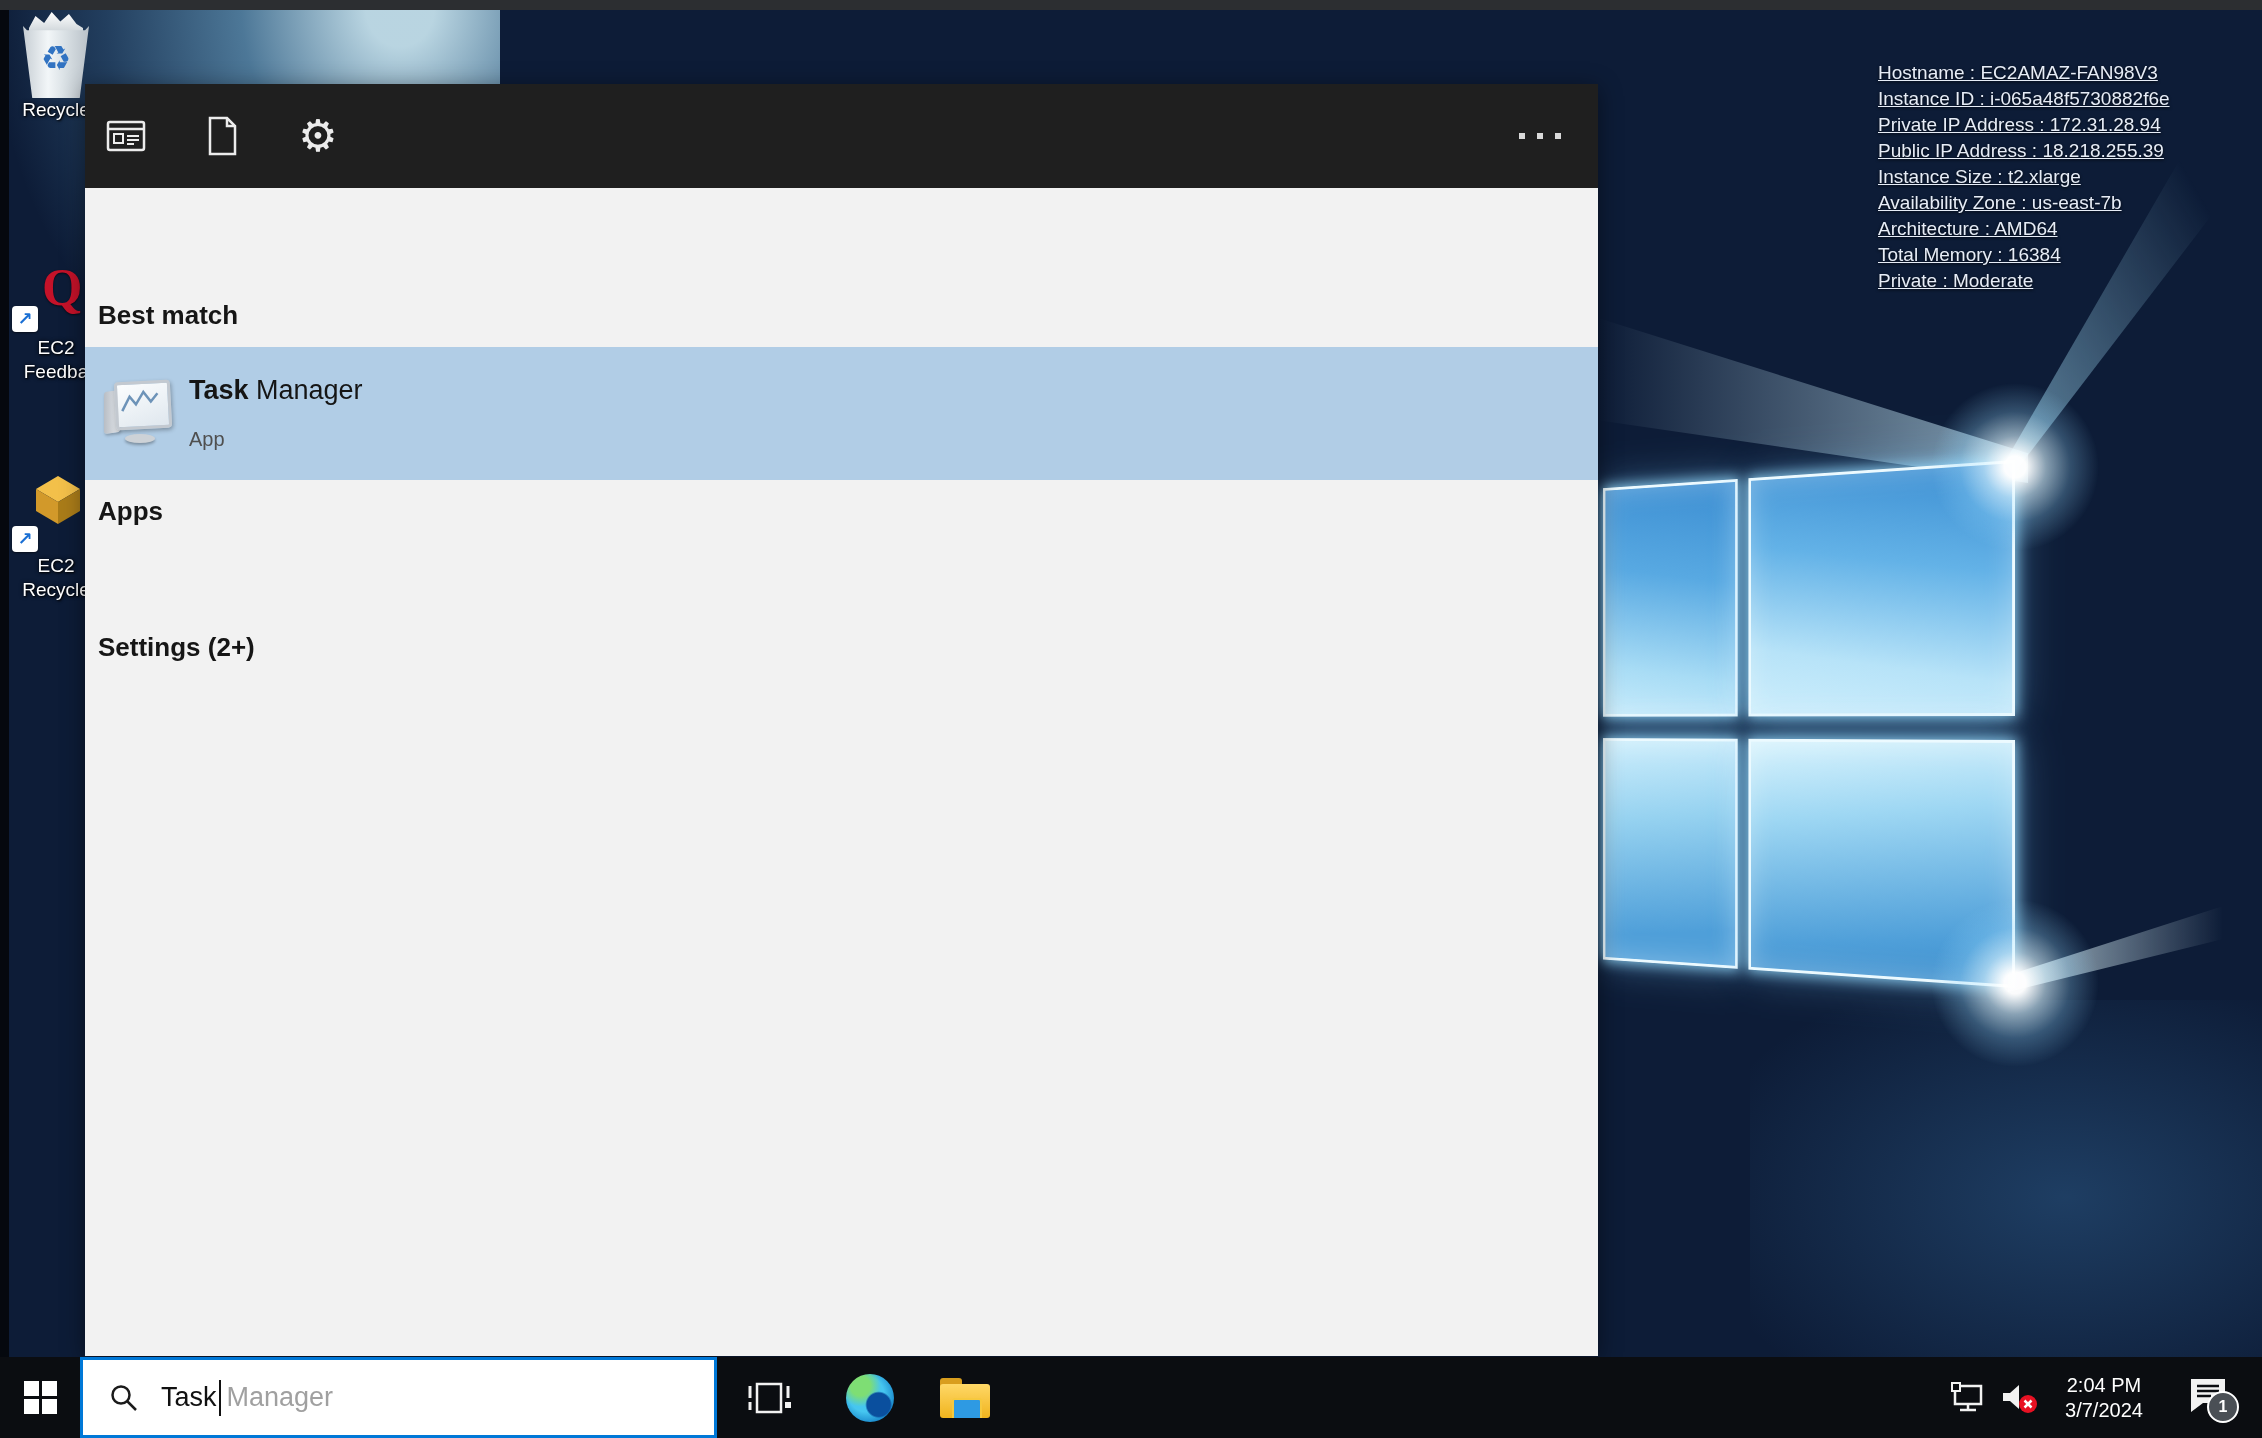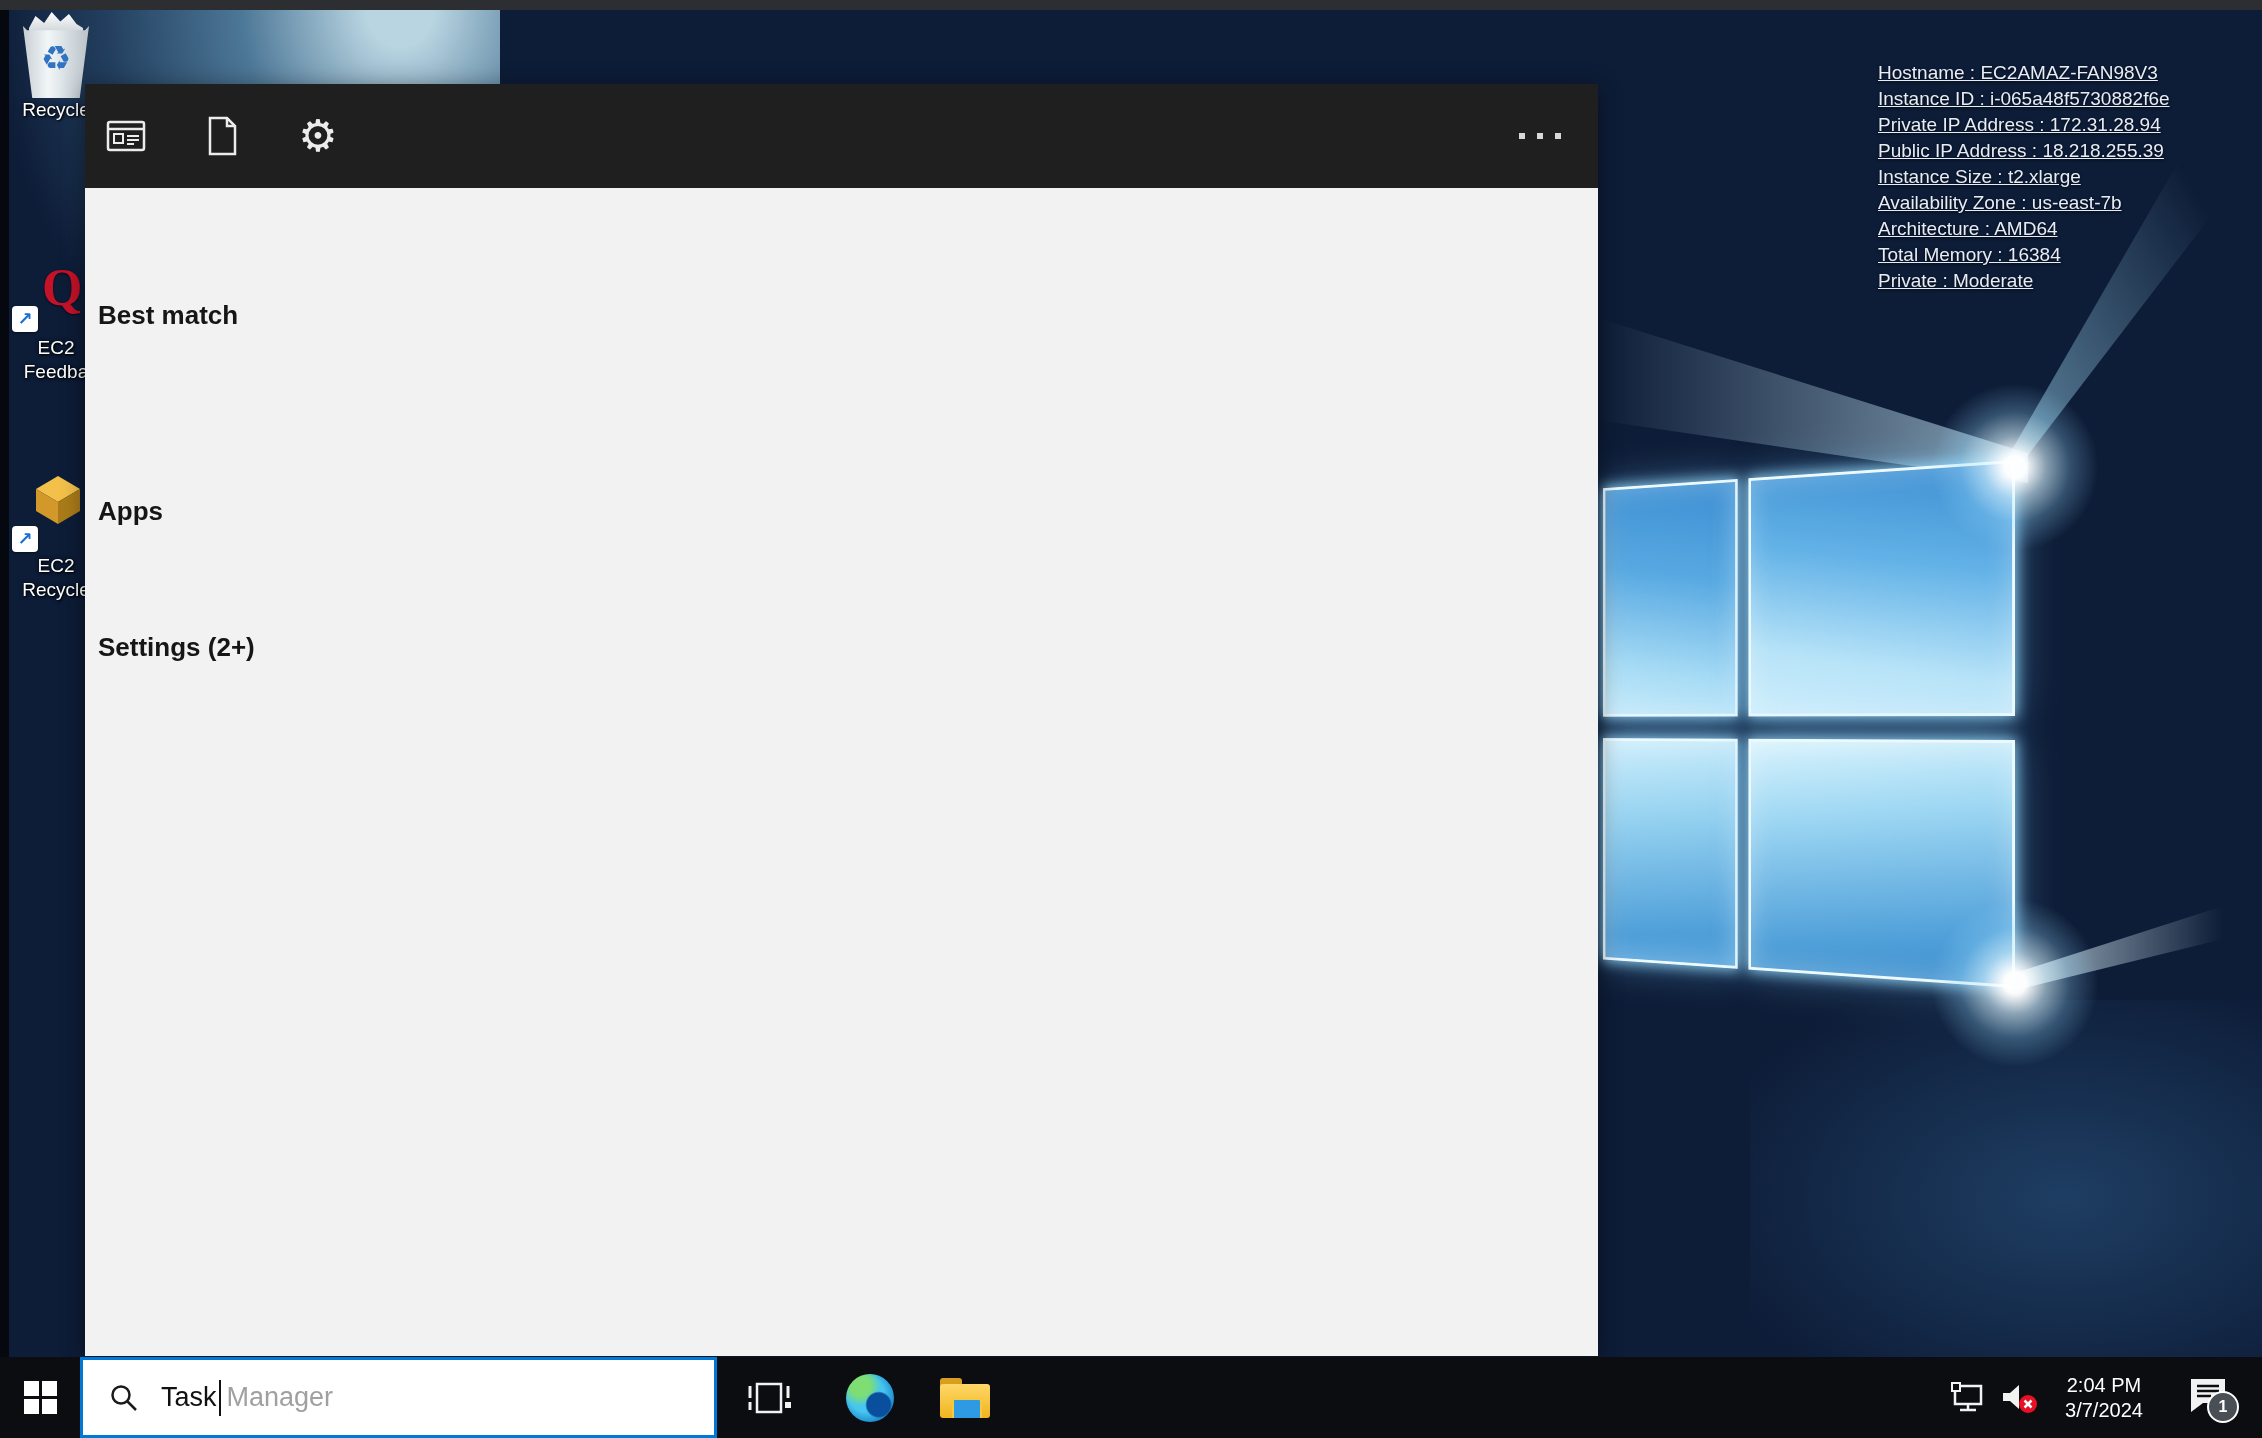--- a/index.html
+++ b/index.html
@@ -236,20 +236,35 @@
       <div class="more-options">
         <div class="dot"></div>
         <div class="dot"></div>
         <div class="dot"></div>
       </div>
     </div>
 
     <div class="panel-body">
       <div class="section-label" style="top:112px;">Best match</div>
 
+      <div class="result-row row-selected">
+        <div class="tm-icon">
+          <div class="tm-side"></div>
+          <div class="tm-screen">
+            <svg width="44" height="36" viewBox="0 0 44 36">
+              <polyline points="4,26 12,12 18,20 26,8 33,18 40,10" fill="none" stroke="#6d93b8" stroke-width="2.5"></polyline>
+            </svg>
+          </div>
+          <div class="tm-stand"></div>
+        </div>
+        <div class="result-title">
+          <span class="match">Task</span><span> Manager</span>
+        </div>
+        <div class="result-sub">App</div>
+      </div>
 
       <div class="section-label" style="top:308px;">Apps</div>
 
 
       <div class="section-label" style="top:444px;">
         <span>Settings (2+)</span>
       </div>
     </div>
   </div>
 

